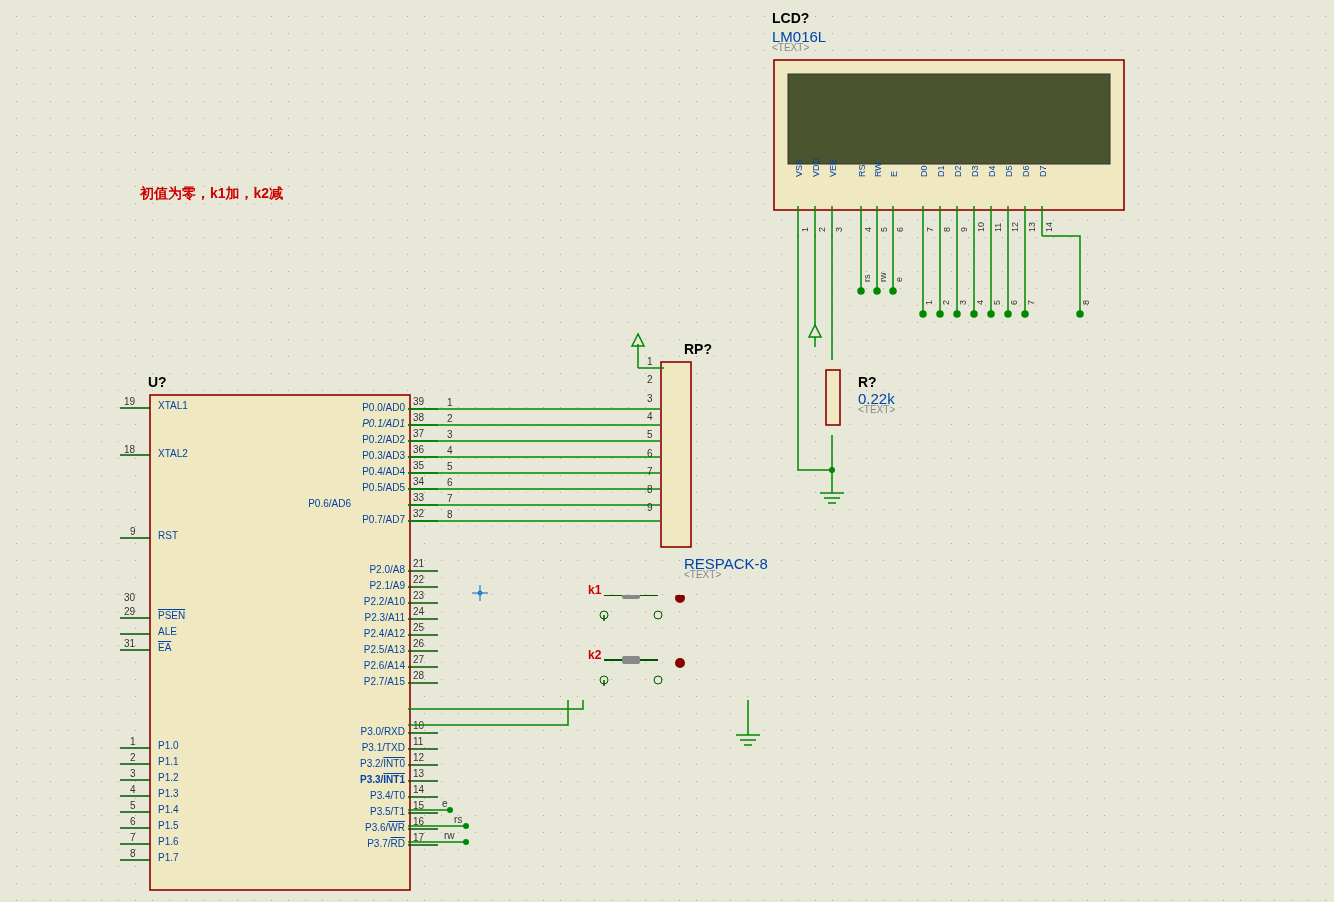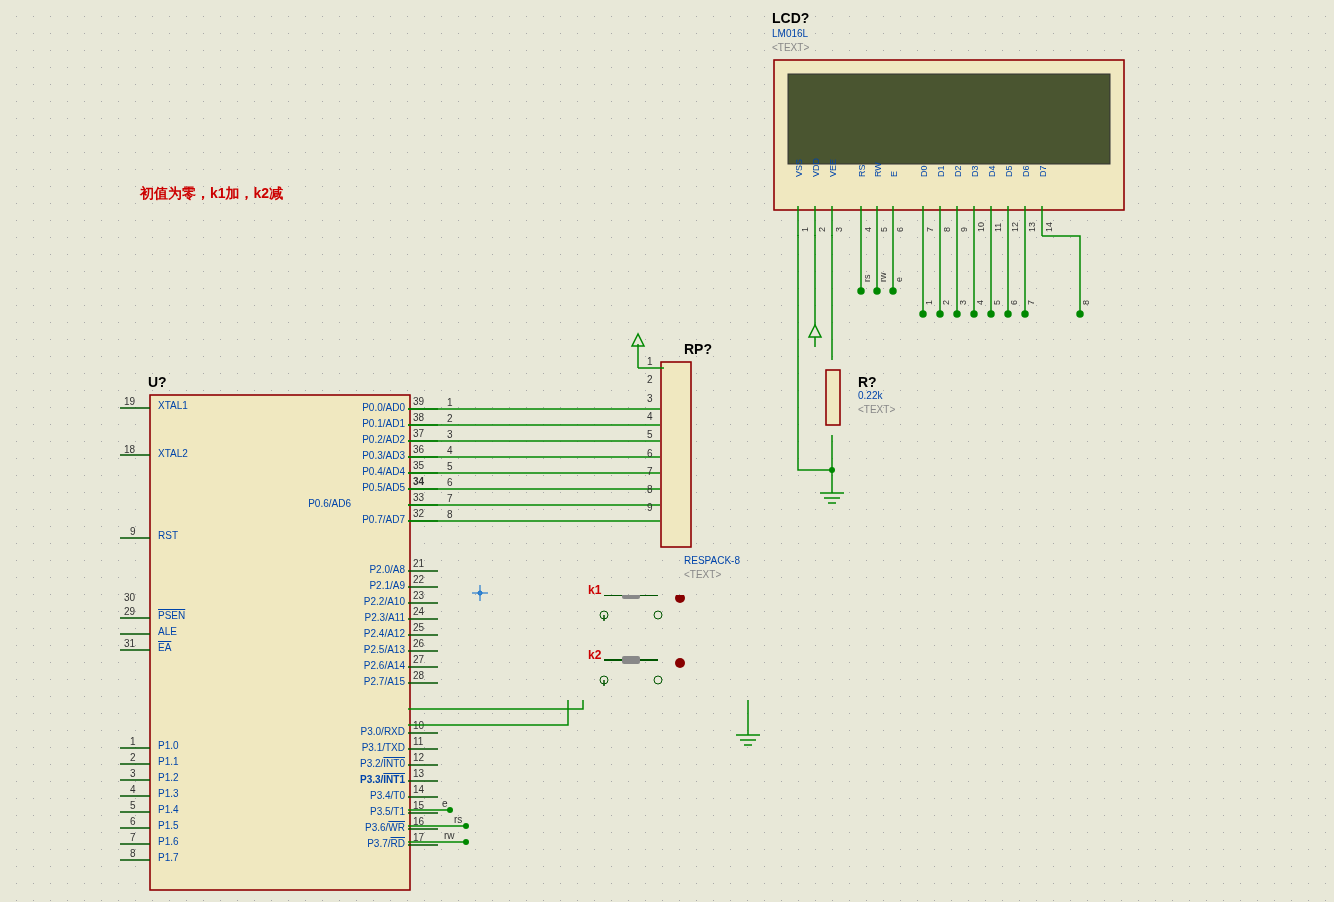--- a/index.html
+++ b/index.html
@@ -1,20 +1,20 @@
 <!DOCTYPE html>
 <html><head>
 <meta charset="utf-8">
 <style>
 body{margin:0;padding:0;background:#e8e8d8;font-family:Arial,sans-serif;width:1334px;height:902px;position:relative;overflow:hidden}
 .dot-grid{position:absolute;inset:0;background-image:radial-gradient(circle,#aaa 0.5px,transparent 0.5px);background-size:17px 17px;background-position:8px 8px;z-index:0}
 .content{position:relative;z-index:1}
 .label{font-size:11px;position:absolute}
 .red-text{color:#cc0000;font-weight:bold;font-size:14px}
-.blue-text{color:#0044aa;font-size:10px}
+.blue-text{color:#0044aa;font-size:15px}
 .gray-text{color:#888;font-size:10px}
 .comp-name{color:#000;font-weight:bold;font-size:14px}
 .pin-label{font-size:10px;color:#0044aa}
 .pin-num{font-size:10px;color:#333}
 .wire{stroke:#008800;stroke-width:1.5;fill:none}
 .wire-dark{stroke:#005500;stroke-width:1.5;fill:none}
 .comp-body{fill:#f0e8c0;stroke:#888}
 .comp-outline{fill:none;stroke:#990000;stroke-width:1.5}
 .lcd-screen{fill:#4a5530}
 .overline{text-decoration:overline}
@@ -80,40 +80,40 @@
 <div id="right-pins">
       <svg style="position:absolute;left:408px;top:406px" width="30" height="6">
         <line x1="0" y1="3" x2="30" y2="3" stroke="#005500" stroke-width="1.5"></line>
       </svg>
       <div class="pin-num" style="position: absolute; left: 413px; top: 396px;">39</div>
       <div class="pin-label" style="position: absolute; right: 929px; top: 402px; text-align: right;">P0.0/AD0</div>
       <svg style="position:absolute;left:408px;top:422px" width="30" height="6">
         <line x1="0" y1="3" x2="30" y2="3" stroke="#005500" stroke-width="1.5"></line>
       </svg>
       <div class="pin-num" style="position: absolute; left: 413px; top: 412px;">38</div>
-      <div class="pin-label" style="position: absolute; right: 929px; top: 418px; text-align: right;">P0.1/AD1</div>
+      <div class="pin-label" style="position: absolute; right: 929px; top: 418px; text-align: right; font-style: italic;">P0.1/AD1</div>
       <svg style="position:absolute;left:408px;top:438px" width="30" height="6">
         <line x1="0" y1="3" x2="30" y2="3" stroke="#005500" stroke-width="1.5"></line>
       </svg>
       <div class="pin-num" style="position: absolute; left: 413px; top: 428px;">37</div>
       <div class="pin-label" style="position: absolute; right: 929px; top: 434px; text-align: right;">P0.2/AD2</div>
       <svg style="position:absolute;left:408px;top:454px" width="30" height="6">
         <line x1="0" y1="3" x2="30" y2="3" stroke="#005500" stroke-width="1.5"></line>
       </svg>
       <div class="pin-num" style="position: absolute; left: 413px; top: 444px;">36</div>
       <div class="pin-label" style="position: absolute; right: 929px; top: 450px; text-align: left;">P0.3/AD3</div>
       <svg style="position:absolute;left:408px;top:470px" width="30" height="6">
         <line x1="0" y1="3" x2="30" y2="3" stroke="#005500" stroke-width="1.5"></line>
       </svg>
       <div class="pin-num" style="position: absolute; left: 413px; top: 460px;">35</div>
       <div class="pin-label" style="position: absolute; right: 929px; top: 466px; text-align: right;">P0.4/AD4</div>
       <svg style="position:absolute;left:408px;top:486px" width="30" height="6">
         <line x1="0" y1="3" x2="30" y2="3" stroke="#005500" stroke-width="1.5"></line>
       </svg>
-      <div class="pin-num" style="position: absolute; left: 413px; top: 476px; font-weight: bold;">34</div>
+      <div class="pin-num" style="position: absolute; left: 413px; top: 476px;">34</div>
       <div class="pin-label" style="position: absolute; right: 929px; top: 482px; text-align: right;">P0.5/AD5</div>
       <svg style="position:absolute;left:408px;top:502px" width="30" height="6">
         <line x1="0" y1="3" x2="30" y2="3" stroke="#005500" stroke-width="1.5"></line>
       </svg>
       <div class="pin-num" style="position: absolute; left: 413px; top: 492px;">33</div>
       <div class="pin-label" style="position: absolute; right: 983px; top: 498px; text-align: left;">P0.6/AD6</div>
       <svg style="position:absolute;left:408px;top:518px" width="30" height="6">
         <line x1="0" y1="3" x2="30" y2="3" stroke="#005500" stroke-width="1.5"></line>
       </svg>
       <div class="pin-num" style="position: absolute; left: 413px; top: 508px;">32</div>

